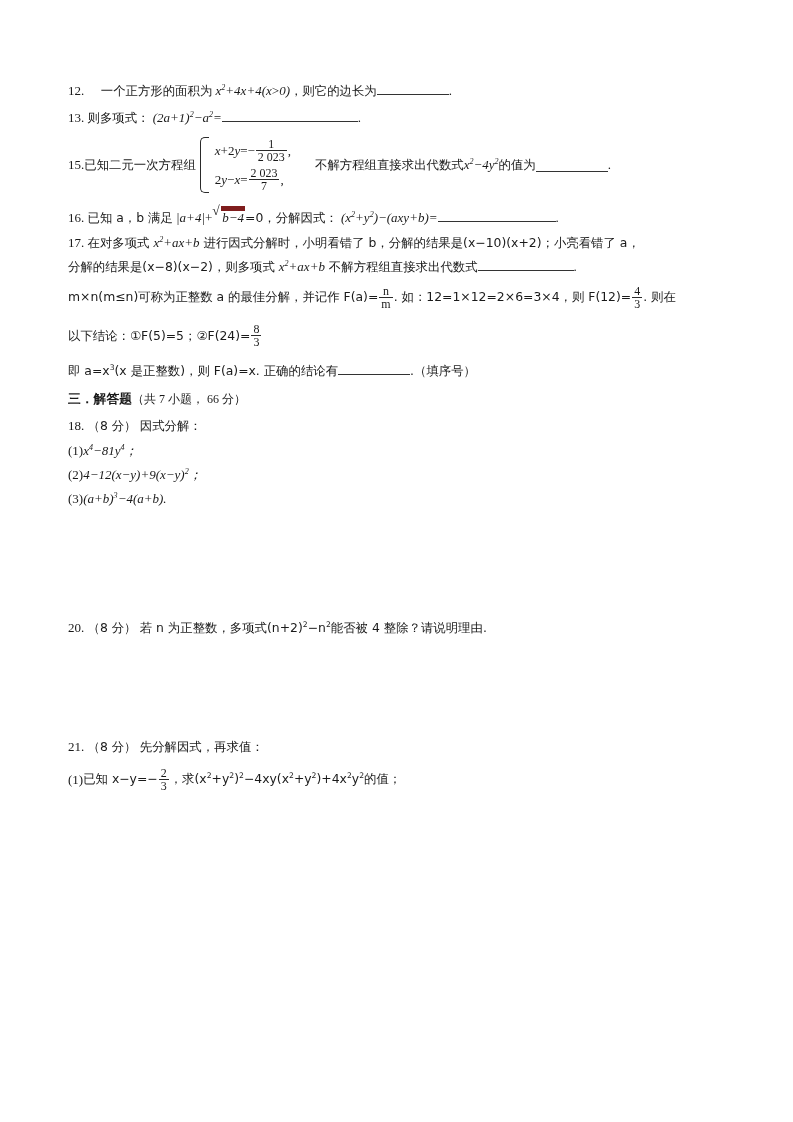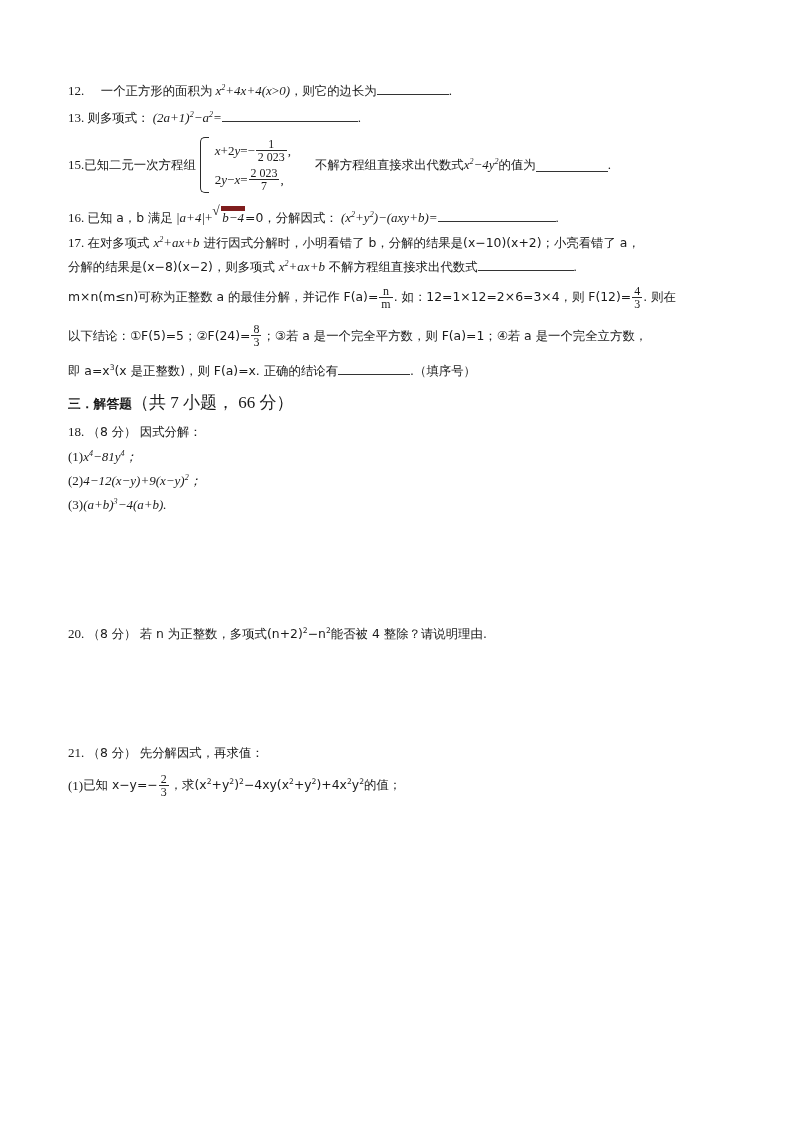--- a/index.html
+++ b/index.html
@@ -128,21 +128,21 @@
     font-weight: bold;
     font-family: "DejaVu Sans", "Liberation Sans", sans-serif;
     font-size: 12.8px;
     margin-bottom: 11px;
     margin-top: 6px;
     display: block;
   }
   .section-title .meta {
     font-weight: normal;
     font-family: "Liberation Serif", serif;
-    font-size: 17px;
+    font-size: 12px;
   }
   .answer-space-1 { height: 105px; }
   .answer-space-2 { height: 95px; }
 </style>
 </head>
 <body>
 
 <div class="page">
   <div class="content">
 
@@ -209,21 +209,20 @@
             <span class="d">3</span>
           </span>
           <span class="cn">. 则在</span>
       </span>
       <span class="line row-mid" style="margin-bottom:13px">
         <span class="cn">以下结论：①F(5)=5；②F(24)=</span>
           <span class="frac">
             <span class="n">8</span>
             <span class="d">3</span>
           </span>
-          <span class="cn">；③若 a 是一个完全平方数，则 F(a)=1；④若 a 是一个完全立方数，</span>
       </span>
       <span class="line" style="margin-bottom:11px">
         <span class="cn">即 a=x<sup>3</sup>(x 是正整数)，则 F(a)=x. 正确的结论有</span><span class="blank b8"></span><span class="cn">.（填序号）</span>
       </span>
     </div>
 
     <div class="section-title">
       <span>三．解答题</span><span class="meta">（共 7 小题， 66 分）</span>
     </div>
 

